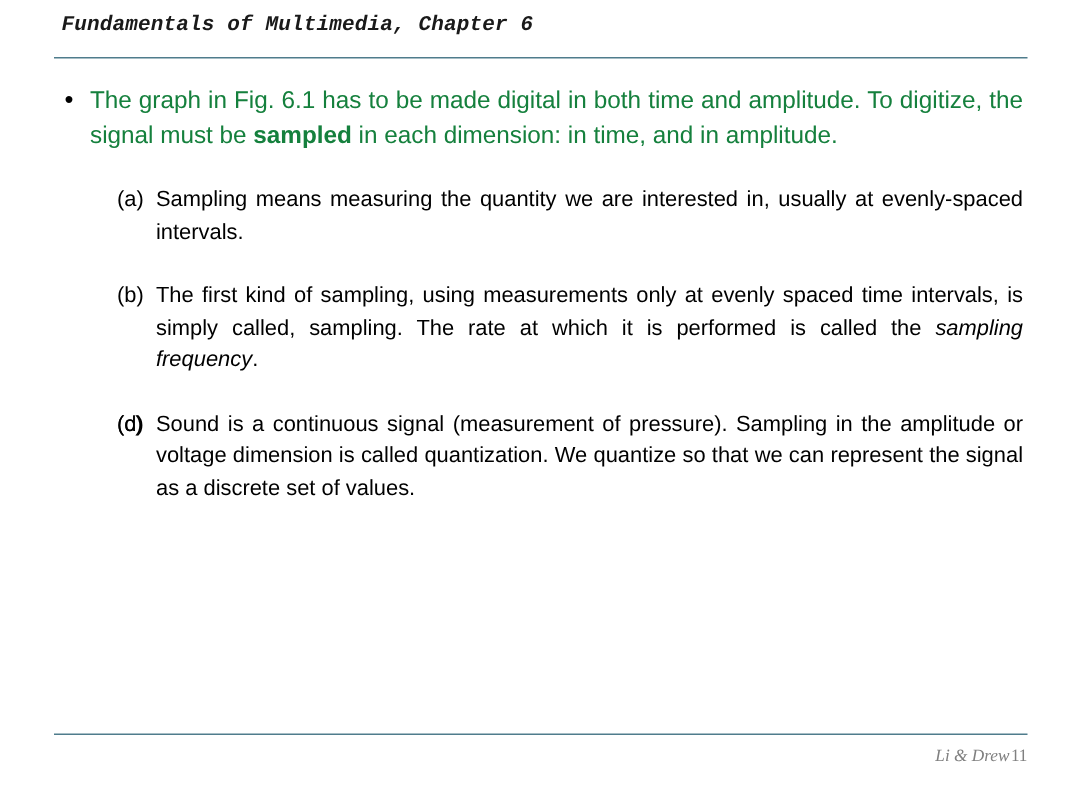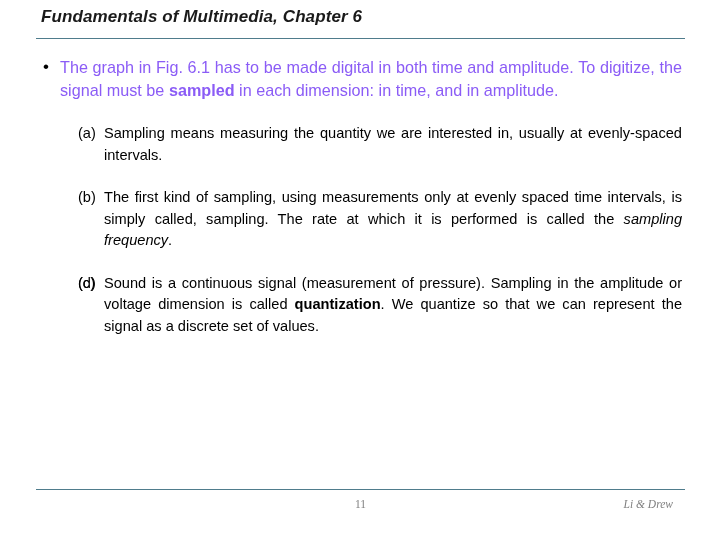--- a/index.html
+++ b/index.html
@@ -25,24 +25,24 @@
     background: #ffffff;
   }
 
   
   .header {
     position: absolute;
     left: 41px;
     top: 10px;
     width: 640px;
     height: 18px;
-    font-family: Liberation Sans, sans-serif;
+    font-family: Liberation Mono, monospace;
     font-style: italic;
     font-weight: bold;
-    font-size: 17px;
+    font-size: 14px;
     letter-spacing: 0.1px;
     color: #1a1a1a;
     white-space: nowrap;
     line-height: 14px;
   }
 
   .rule-top {
     position: absolute;
     left: 36px;
     top: 38px;
@@ -83,21 +83,21 @@
     top: 0px;
     font-size: 17px;
     line-height: 22px;
     color: #000;
   }
   .bullet-text {
     font-size: 16.2px;
     line-height: 22.5px;
     text-align: justify;
     text-justify: inter-word;
-    color: #8b5cf6;
+    color: #15803d;
   }
   .bullet-text b { font-weight: bold; }
 
   
   .sub-list {
     margin-top: 22px;
   }
   .sub-item {
     position: relative;
     margin: 0 0 21px 0;
@@ -115,36 +115,36 @@
     position: absolute;
     left: 42px;
     top: 0;
     width: 26px;
     font-size: 14.6px;
     line-height: 21.5px;
     text-align: left;
     color: #000;
   }
   .sub-item i { font-style: italic; }
-  .sub-item b { font-weight: bold; }
+  .sub-item b { font-weight: normal; }
 
   
   .footer {
     position: absolute;
     left: 36px;
     top: 498px;
     width: 649px;
     height: 20px;
   }
   .page-number {
     position: absolute;
     left: 0;
     top: 0;
     width: 649px;
-    text-align: center;
+    text-align: right;
     font-family: "Liberation Serif", serif;
     font-size: 11.5px;
     color: #808080;
   }
   .authors {
     position: absolute;
     right: 12px;
     top: 0;
     font-family: "Liberation Serif", serif;
     font-style: italic;

